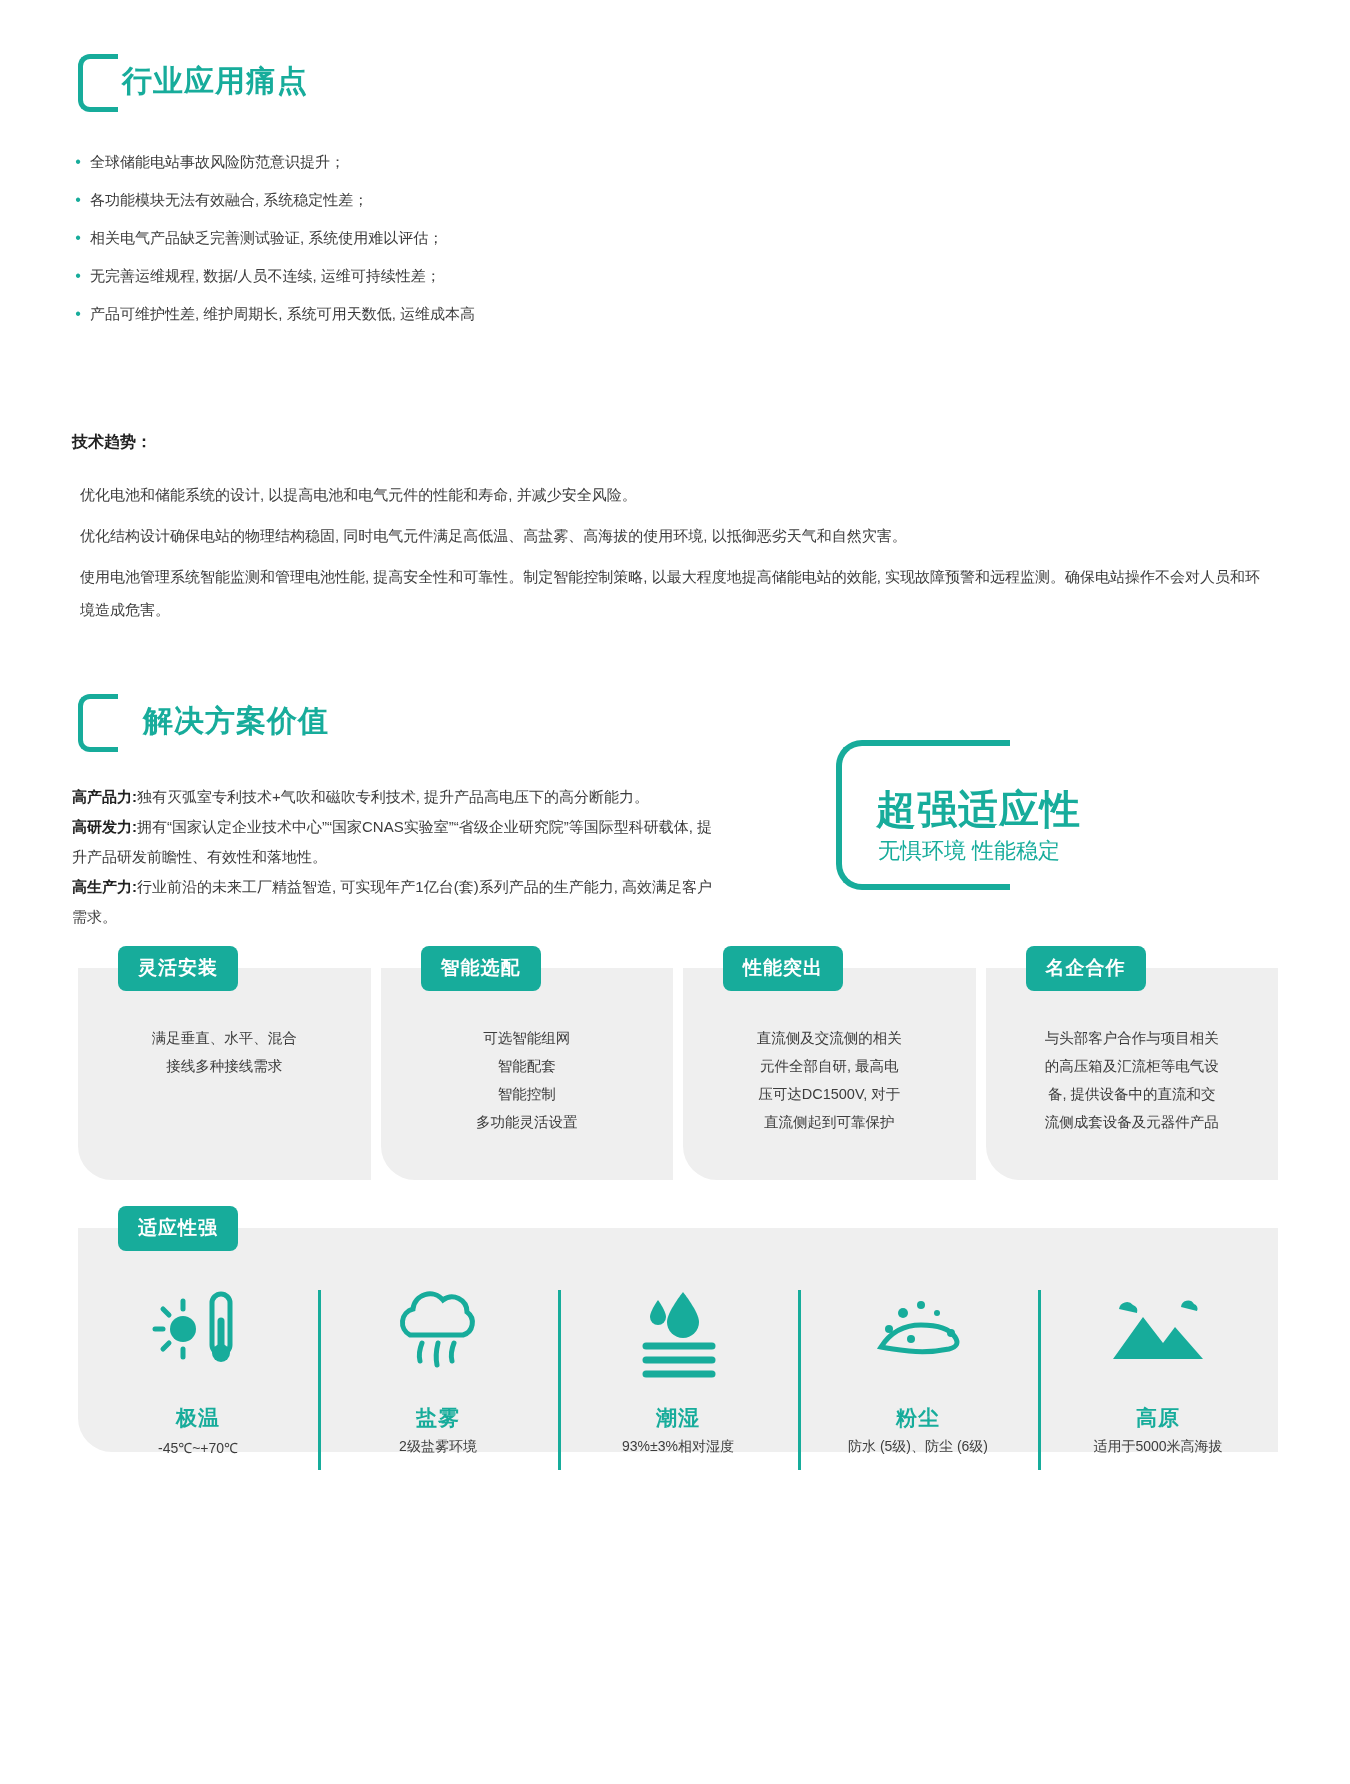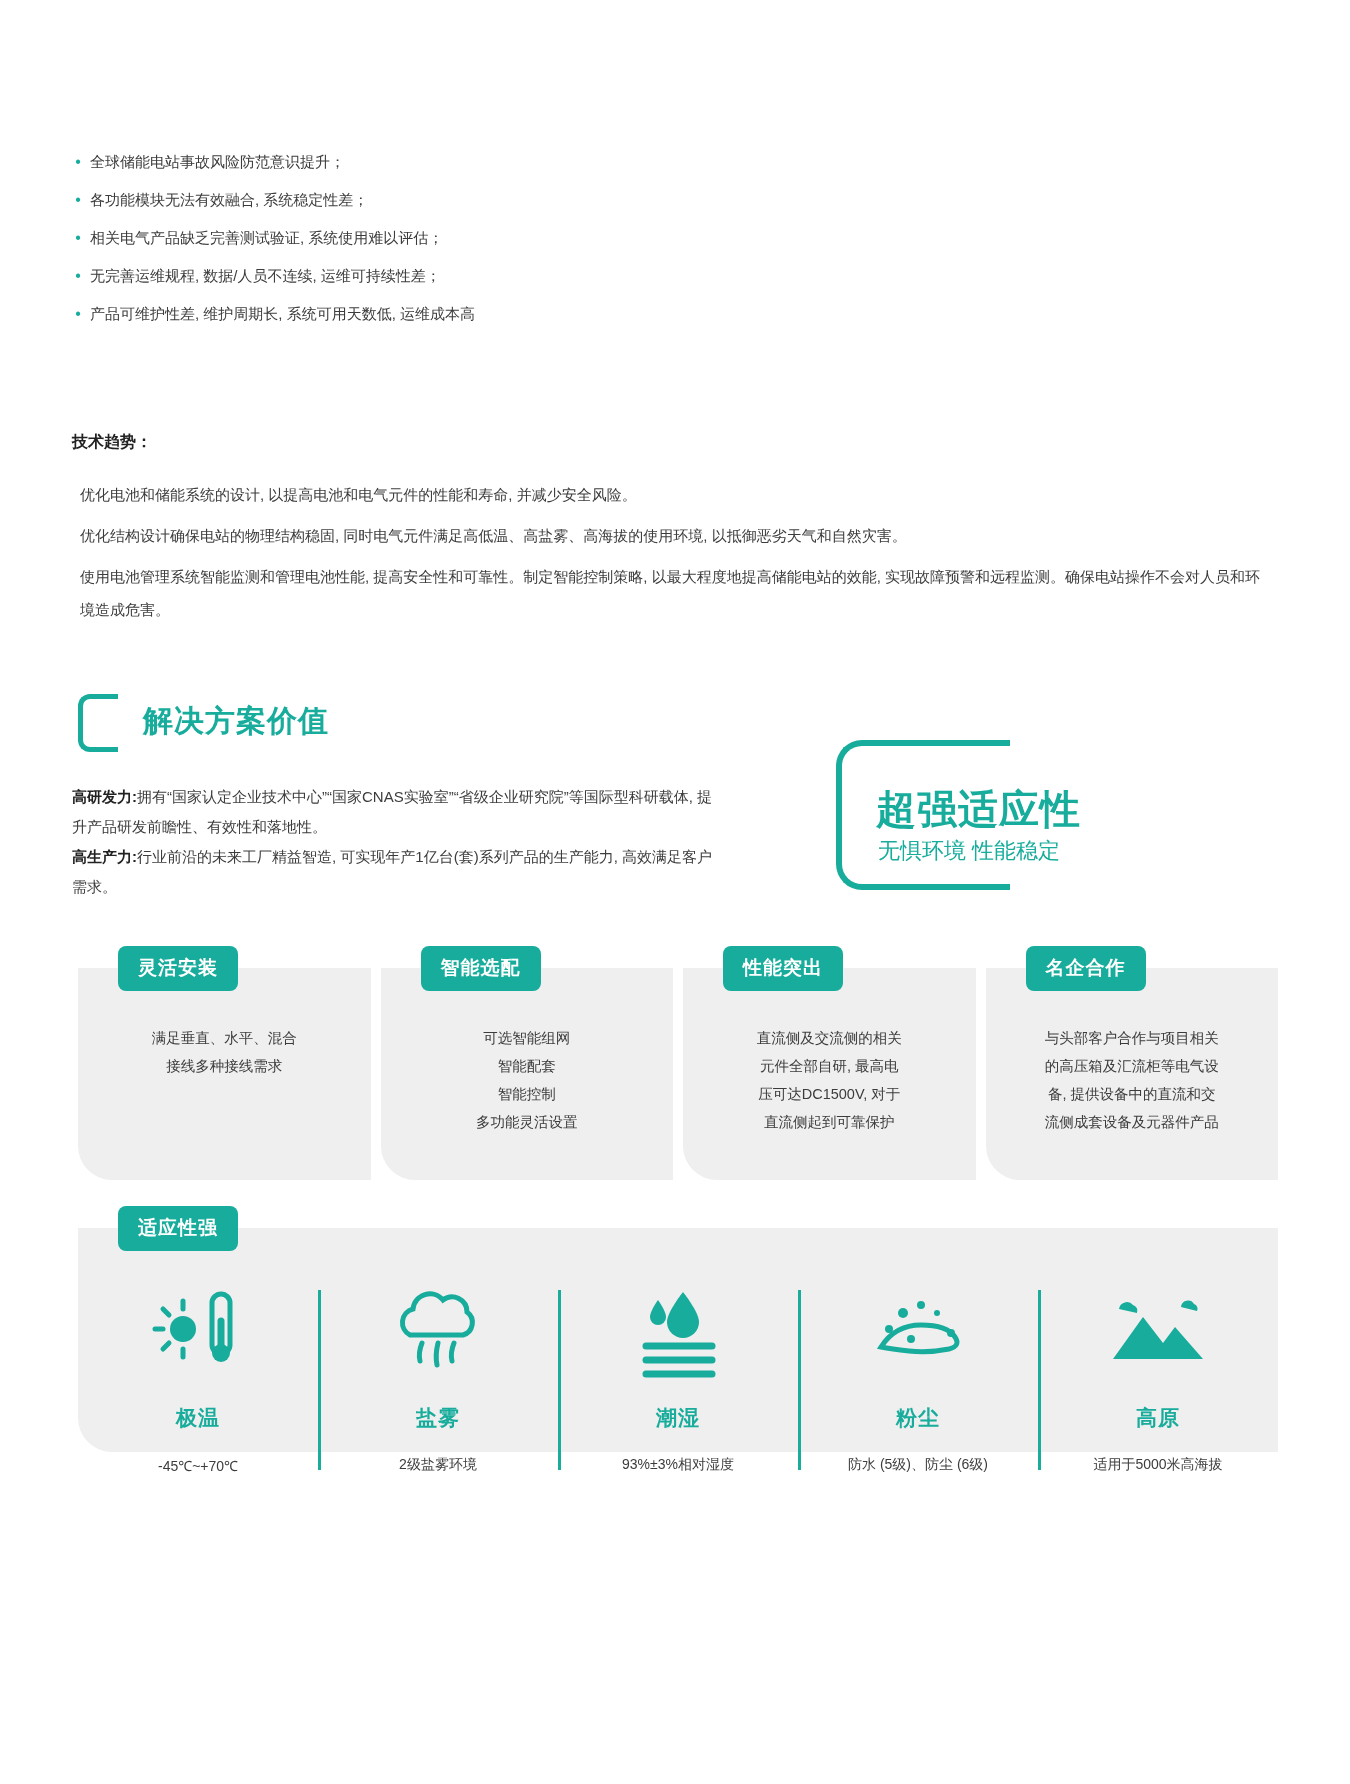--- a/index.html
+++ b/index.html
@@ -244,30 +244,34 @@
     justify-content: center;
   }
   .adapt-name {
     margin-top: 24px;
     font-size: 21px;
     font-weight: bold;
     color: #17AC9B;
     letter-spacing: 1px;
   }
   .adapt-desc {
-    margin-top: 24px;
+    margin-top: 6px;
     font-size: 14px;
     color: #3c3c3c;
   }
 </style>
 </head>
 <body>
 
 <div class="page">
 
+  <div class="sec-head" style="left:78px; top:52px;">
+    <div class="bracket"></div>
+    <div class="sec-title">行业应用痛点</div>
+  </div>
 
   <div class="bullets">
     <div class="bullet-row">
       <span class="bullet-dot">•</span>
       <span class="bullet-text">全球储能电站事故风险防范意识提升；</span>
     </div>
     <div class="bullet-row">
       <span class="bullet-dot">•</span>
       <span class="bullet-text">各功能模块无法有效融合, 系统稳定性差；</span>
     </div>
@@ -291,20 +295,23 @@
     <p>优化结构设计确保电站的物理结构稳固, 同时电气元件满足高低温、高盐雾、高海拔的使用环境, 以抵御恶劣天气和自然灾害。</p>
     <p>使用电池管理系统智能监测和管理电池性能, 提高安全性和可靠性。制定智能控制策略, 以最大程度地提高储能电站的效能, 实现故障预警和远程监测。确保电站操作不会对人员和环境造成危害。</p>
   </div>
 
   <div class="sec-head" style="left:78px; top:692px;gap:21px;">
     <div class="bracket"></div>
     <div class="sec-title">解决方案价值</div>
   </div>
 
   <div class="values">
+    <div>
+      <b>高产品力:</b><span>独有灭弧室专利技术+气吹和磁吹专利技术, 提升产品高电压下的高分断能力。</span>
+    </div>
     <div>
       <b>高研发力:</b><span>拥有“国家认定企业技术中心”“国家CNAS实验室”“省级企业研究院”等国际型科研载体, 提升产品研发前瞻性、有效性和落地性。</span>
     </div>
     <div>
       <b>高生产力:</b><span>行业前沿的未来工厂精益智造, 可实现年产1亿台(套)系列产品的生产能力, 高效满足客户需求。</span>
     </div>
   </div>
 
   <div class="badge">
     <div class="badge-bracket"></div>

